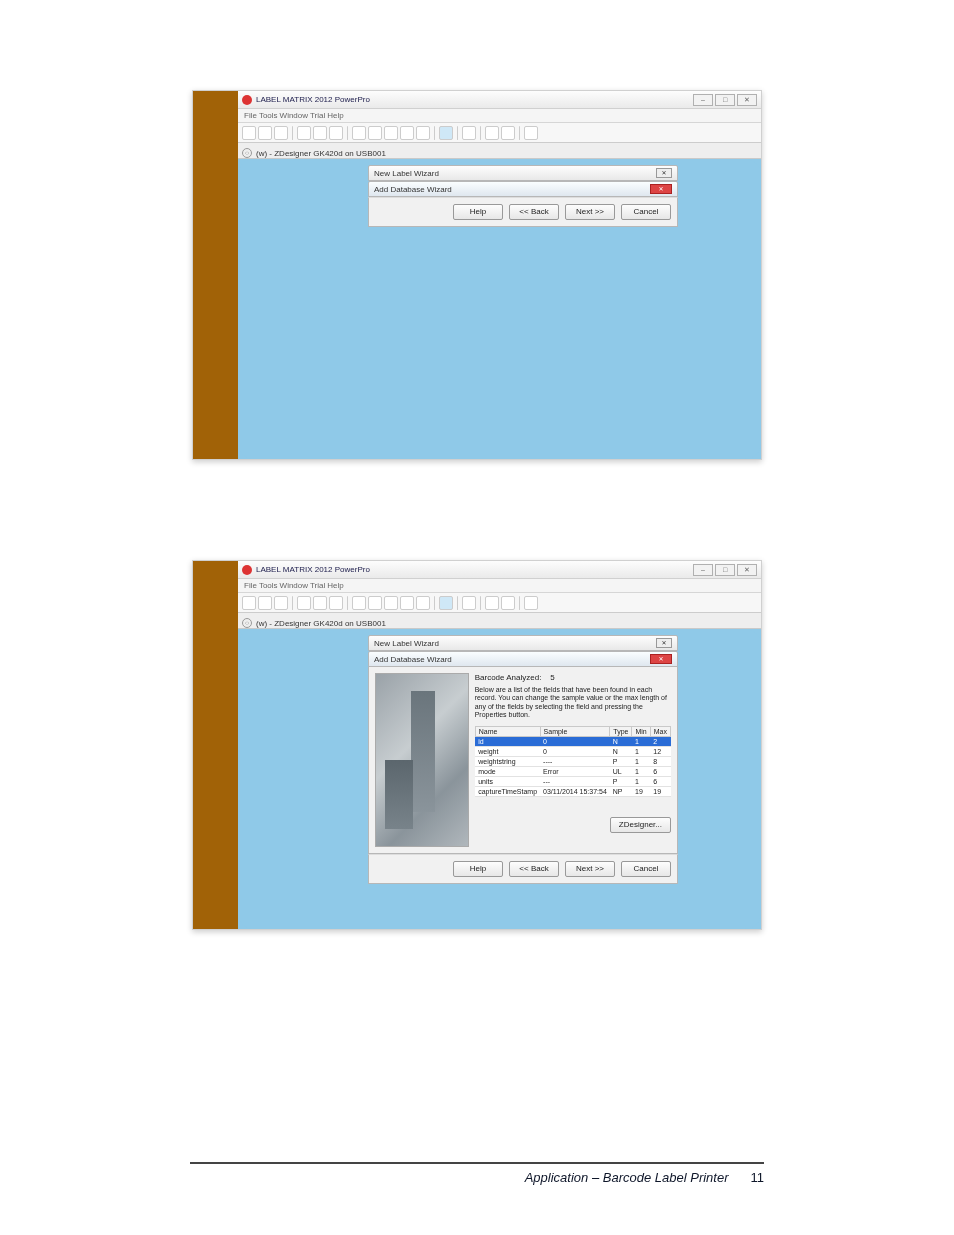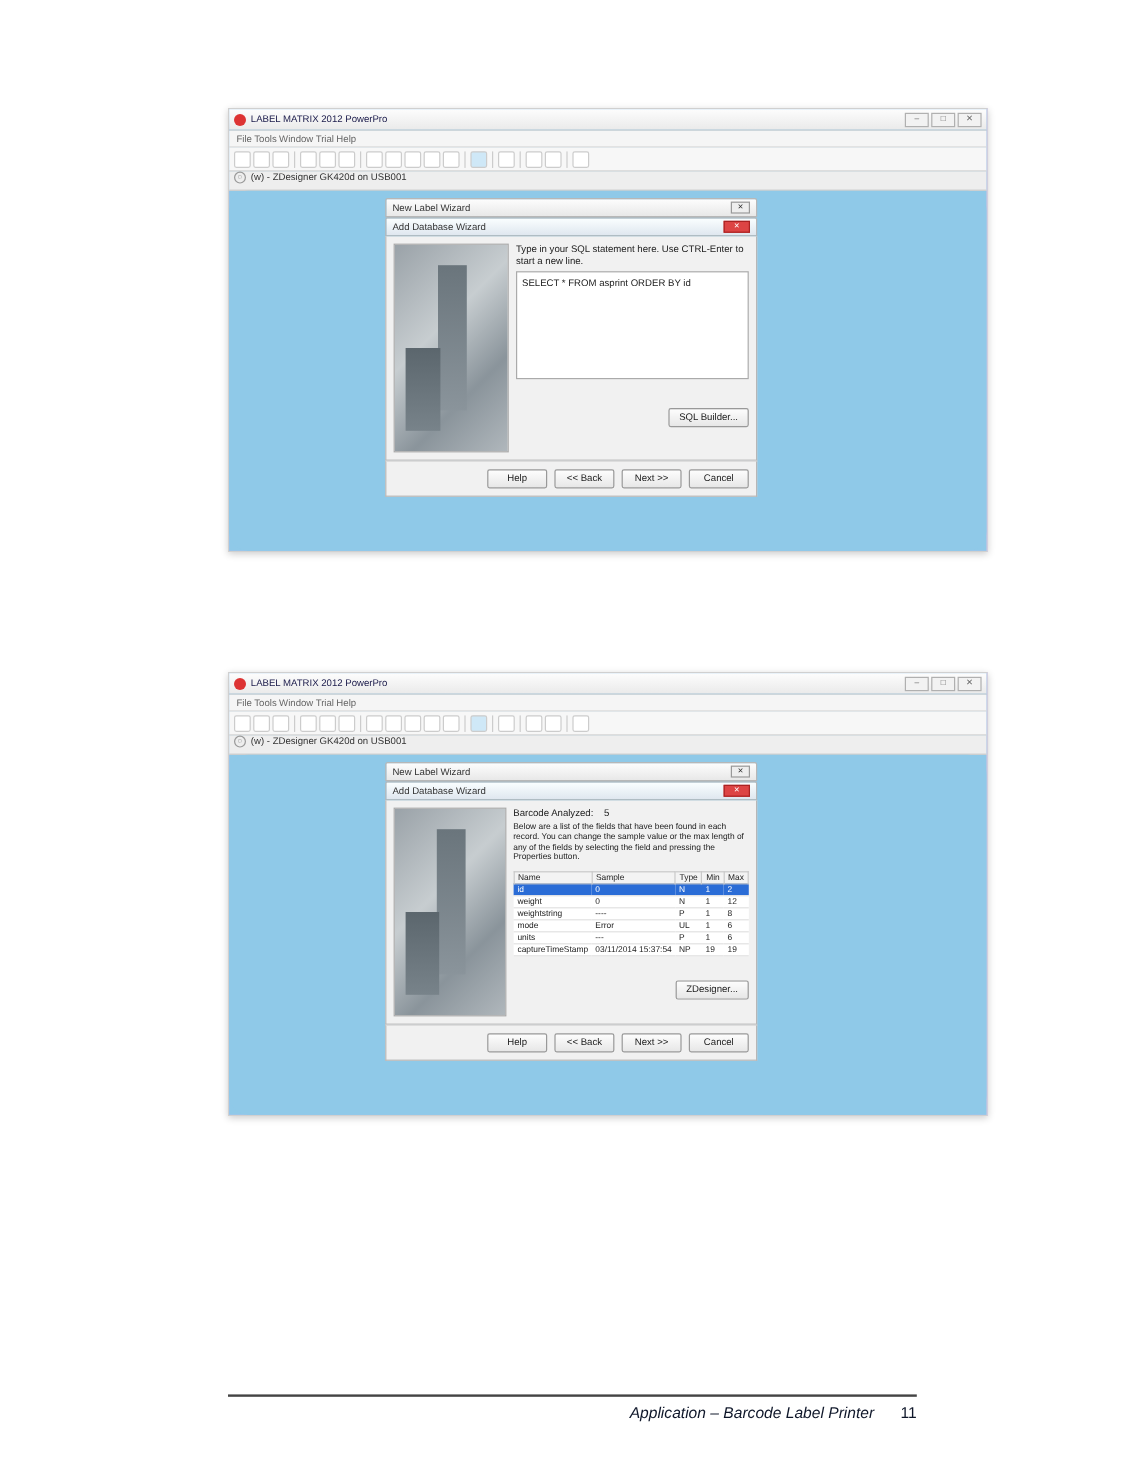--- a/index.html
+++ b/index.html
@@ -12,25 +12,26 @@
     color: #000;
   }
   .page {
     position: relative;
     width: 954px;
     height: 1235px;
     padding: 90px 190px 60px 190px;
   }
   
   .shot {
-    width: 633px;
+    width: 570px;
     margin: 0 auto 100px auto;
     border: 1px solid #d0d0d0;
     box-shadow: 0 2px 6px rgba(0,0,0,0.2);
-    background: #c4b5fd;
+    background: #a16207;
+    padding-left: 45px;
   }
   .shot-inner {
     width: 100%;
     background: #8fc9e8;
   }
   
   .app-titlebar {
     height: 18px;
     background: linear-gradient(#fdfdfd,#eaeaea);
     border-bottom: 1px solid #d0d0d0;
@@ -73,21 +74,21 @@
     gap: 2px;
   }
   .tb { width: 14px; height: 14px; background: #fff; border: 1px solid #ccc; border-radius: 2px; }
   .tb.sep { width: 1px; background: #ccc; border: none; height: 14px; margin: 0 2px; }
   .tb.blue { background: #cfe8f7; }
   .doc-tab-bar {
     height: 16px;
     background: #eee;
     border-bottom: 1px solid #c9c9c9;
     display: flex;
-    align-items: flex-start;
+    align-items: flex-end;
     font-size: 8px;
     color: #333;
     padding-left: 4px;
   }
   .doc-tab-bar .zoom { width: 10px; height: 10px; border: 1px solid #999; border-radius: 50%; margin-right: 4px; font-size: 6px; line-height: 8px; text-align: center; }
   
   .client {
     background: #8fc9e8;
     position: relative;
     height: 300px;
@@ -263,30 +264,20 @@
       <div class="wiz-stack">
         <div class="wiz-header">
           <span>New Label Wizard</span>
           <div class="spacer"></div>
           <div class="wiz-close">✕</div>
         </div>
         <div class="wiz-header" style="background:linear-gradient(#fafeff,#dfe7ef);">
           <span>Add Database Wizard</span>
           <div class="spacer"></div>
           <div class="wiz-close red">✕</div>
-        </div>
-        <div class="wiz-body">
-          <div class="wiz-image"></div>
-          <div class="wiz-right">
-            <div class="wiz-instr">Type in your SQL statement here.  Use CTRL-Enter to start a new line.</div>
-            <div class="sql-box">SELECT * FROM asprint  ORDER BY id</div>
-            <div class="sql-builder-row">
-              <span class="btn">SQL Builder...</span>
-            </div>
-          </div>
         </div>
         <div class="wiz-footer">
           <span class="btn">Help</span>
           <span class="btn">&lt;&lt; Back</span>
           <span class="btn">Next &gt;&gt;</span>
           <span class="btn">Cancel</span>
         </div>
       </div>
     </div>
   </div>

